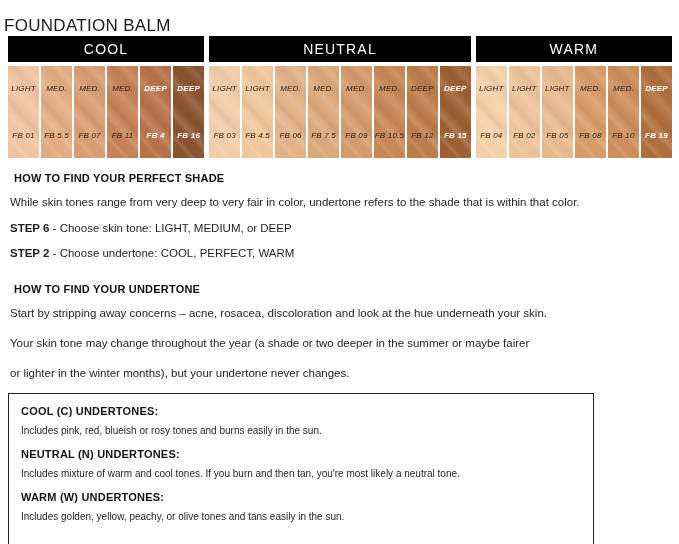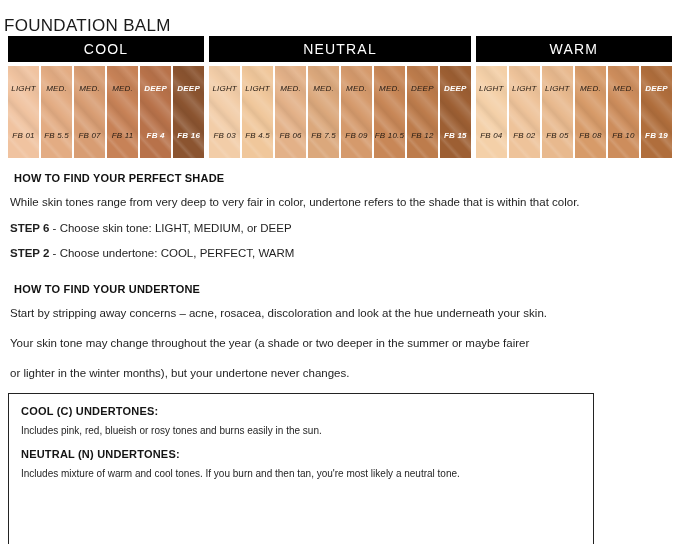--- a/index.html
+++ b/index.html
@@ -346,13 +346,17 @@
 
 <div class="definitions-box" id="definitions-box">
     <div class="def-block">
       <p class="def-term">COOL (C) UNDERTONES:</p>
       <p class="def-desc">Includes pink, red, blueish or rosy tones and burns easily in the sun.</p>
     </div>
     <div class="def-block">
       <p class="def-term">NEUTRAL (N) UNDERTONES:</p>
       <p class="def-desc">Includes mixture of warm and cool tones. If you burn and then tan, you're most likely a neutral tone.</p>
     </div>
+    <div class="def-block">
+      <p class="def-term">WARM (W) UNDERTONES:</p>
+      <p class="def-desc">Includes golden, yellow, peachy, or olive tones and tans easily in the sun.</p>
+    </div>
   </div>
 
 </body></html>

